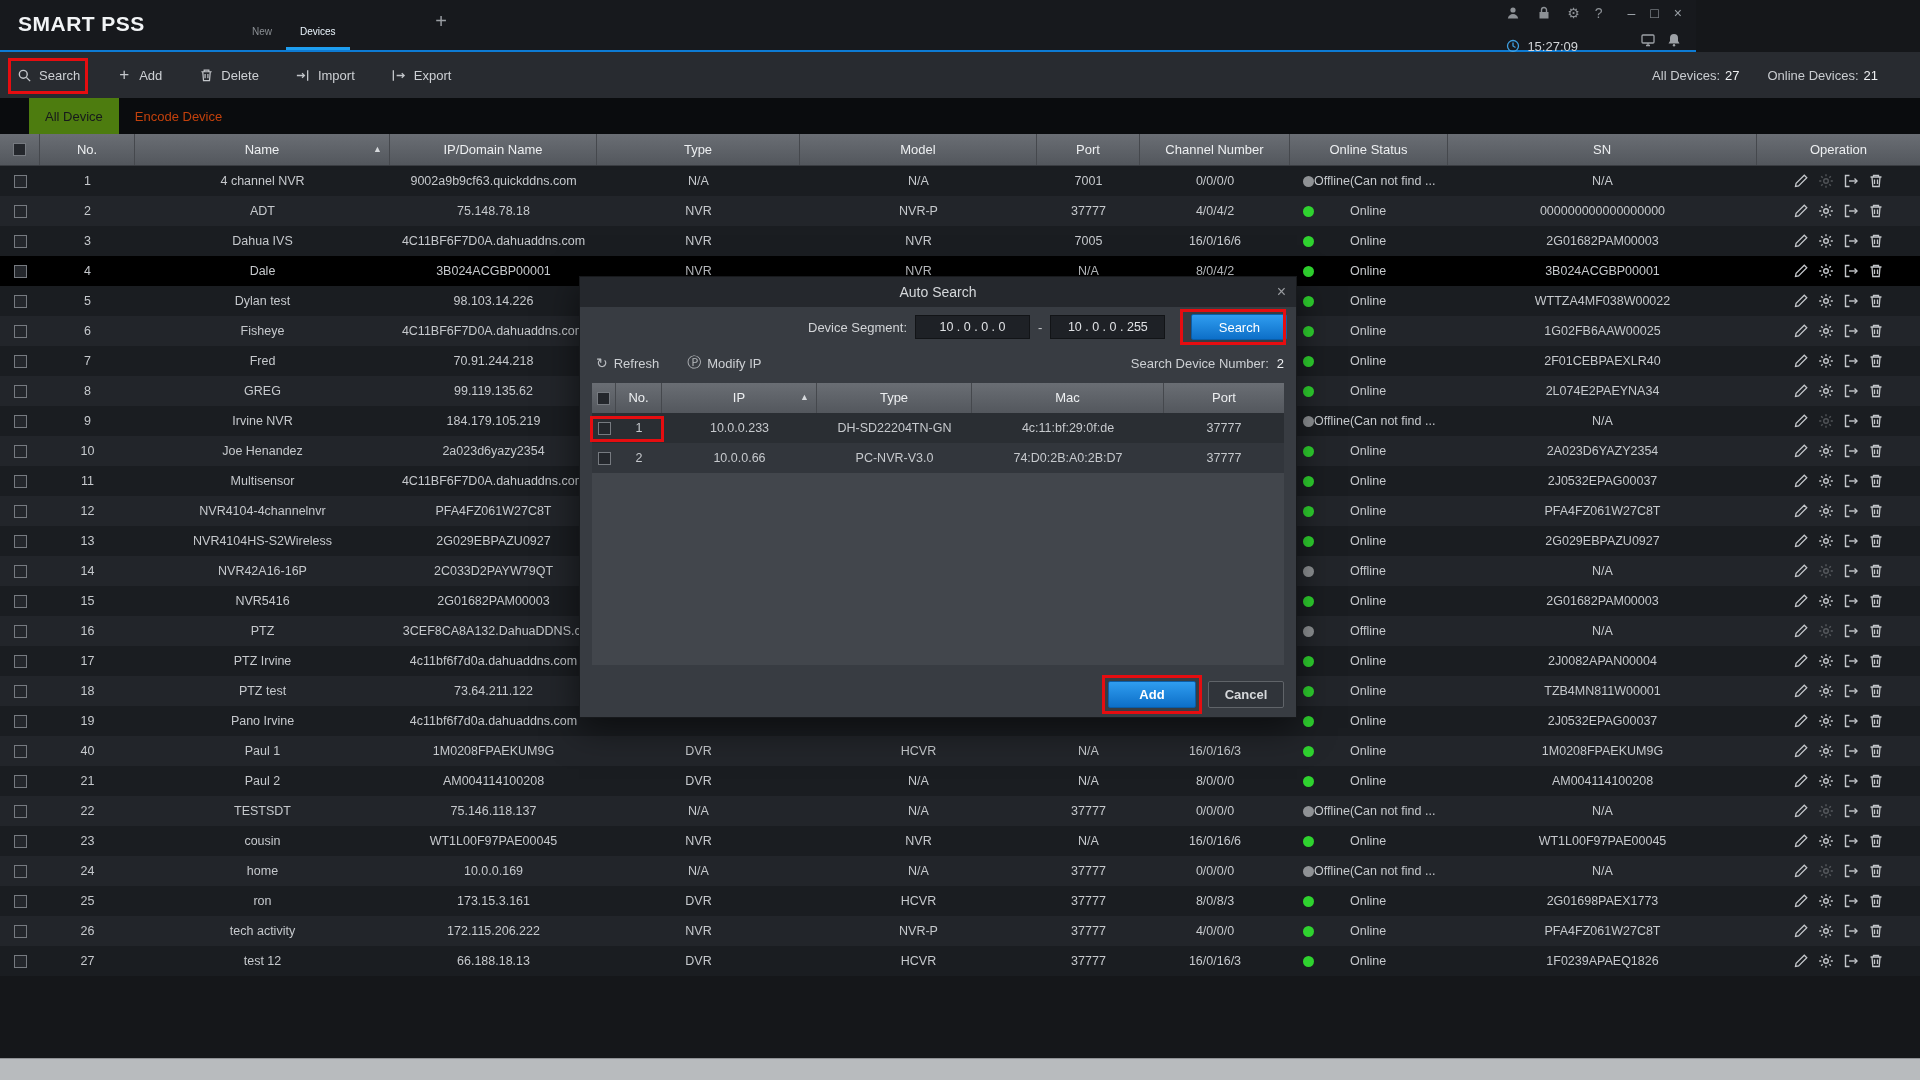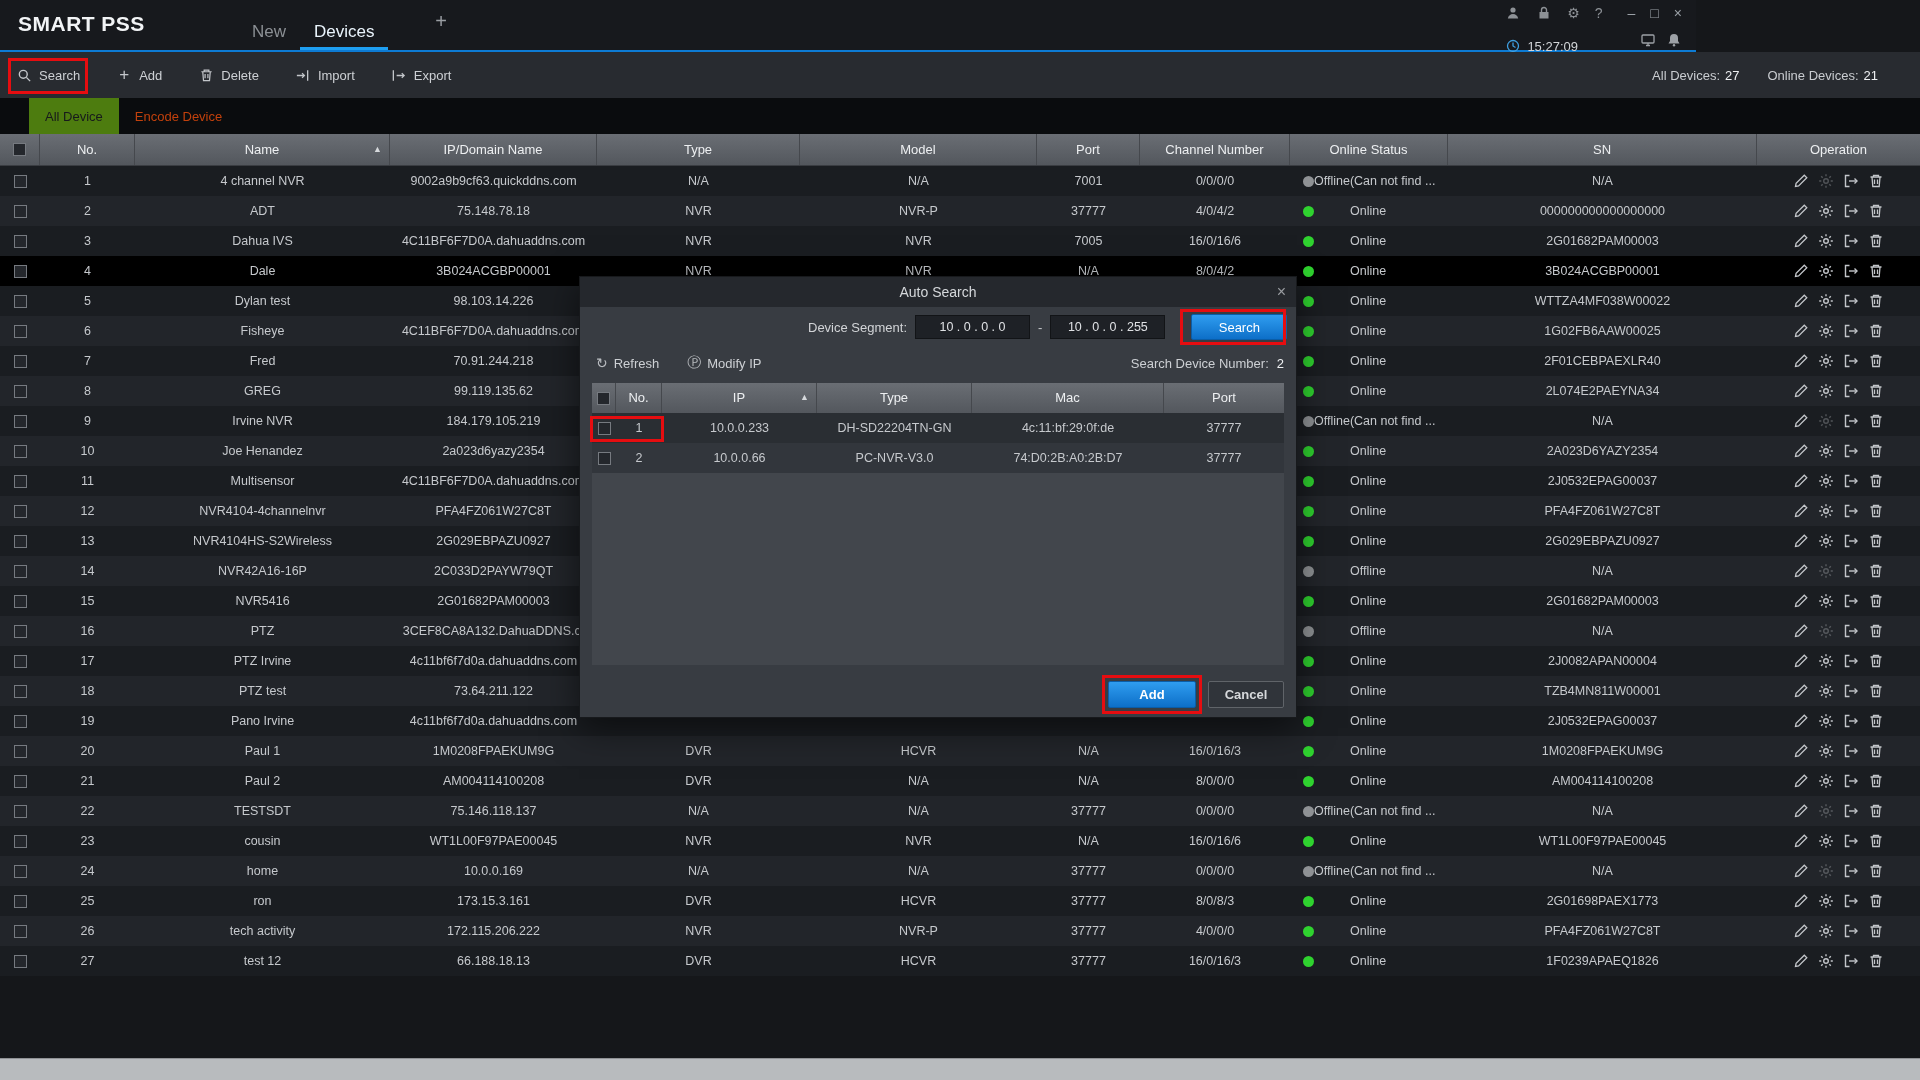--- a/index.html
+++ b/index.html
@@ -8,21 +8,21 @@
     --main-cols:40px 95px 255px 207px 203px 237px 103px 150px 158px 309px 163px;
     --dlg-cols:24px 46px 155px 155px 192px 120px;
     --accent:#0f86dc;
   }
   
   #titlebar{position:absolute;top:0;left:0;width:1696px;height:50px;background:#17191d;border-bottom:2px solid #0d7bd4;}
   #brand{position:absolute;left:18px;top:12px;font-size:21px;color:#f2f4f6;letter-spacing:.5px;}
   #brand .b1{font-weight:600;}
   #brand .b2{font-weight:800;margin-left:6px;}
   #navtabs{position:absolute;left:238px;top:0;height:50px;display:flex;}
-  .ttab{height:100%;display:flex;align-items:center;padding:16px 14px 0 14px;box-sizing:border-box;font-size:17px;color:#8b8f94;border-bottom:3px solid transparent;cursor:default;}
+  .ttab{height:100%;display:flex;align-items:center;padding:16px 14px 0 14px;box-sizing:border-box;font-size:10px;color:#8b8f94;border-bottom:3px solid transparent;cursor:default;}
   .ttab.active{color:#eaf4fc;border-bottom-color:#1e9ef0;}
   #addtab{position:absolute;left:428px;top:10px;font-size:20px;color:#9a9ea3;width:26px;text-align:center;}
   .tb-row1{position:absolute;top:5px;right:14px;display:flex;align-items:center;gap:15px;}
   .tb-row1 .wctl{margin-left:10px;}
   .tbic16{width:16px;height:16px;display:inline-block;}
   .glyph{font-size:14px;color:#8d9196;line-height:16px;}
   .wglyph{font-size:14px;color:#9aa0a6;}
   .tb-row2{position:absolute;top:26px;right:14px;display:flex;align-items:center;gap:10px;}
   #clockwrap{display:flex;align-items:center;gap:6px;margin-right:52px;margin-top:12px;}
   #timetext{font-size:13px;color:#d2d5d8;}
@@ -1131,21 +1131,21 @@
                 <path d="M2.5 4h11M5.5 4V2.3h5V4M4 4l.8 9.5h6.4L12 4M6.5 6.5v4.5M9.5 6.5v4.5"></path>
               </g>
             </svg>
           </span>
         </div>
       </div>
       <div class="trow alt">
         <div class="cell cbcell">
           <div class="checkbox"></div>
         </div>
-        <div class="cell">20</div>
+        <div class="cell">40</div>
         <div class="cell">Paul 1</div>
         <div class="cell">1M0208FPAEKUM9G</div>
         <div class="cell">DVR</div>
         <div class="cell">HCVR</div>
         <div class="cell">N/A</div>
         <div class="cell">16/0/16/3</div>
         <div class="cell status">
           <span class="dot on"></span>
           <span class="sttext short">Online</span>
         </div>

